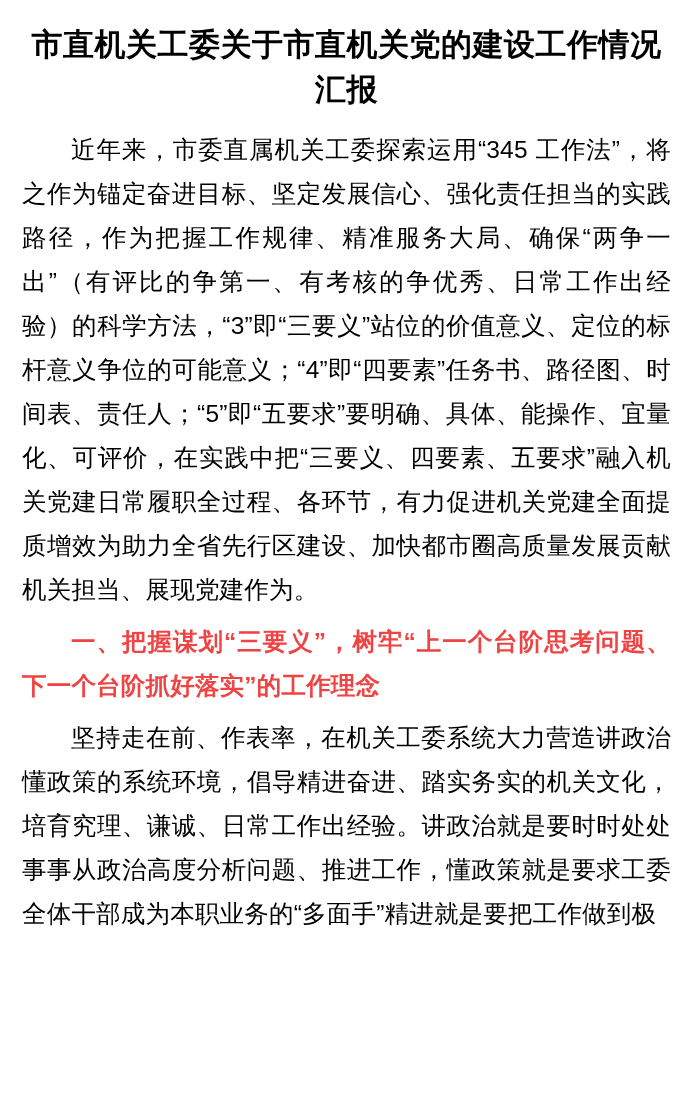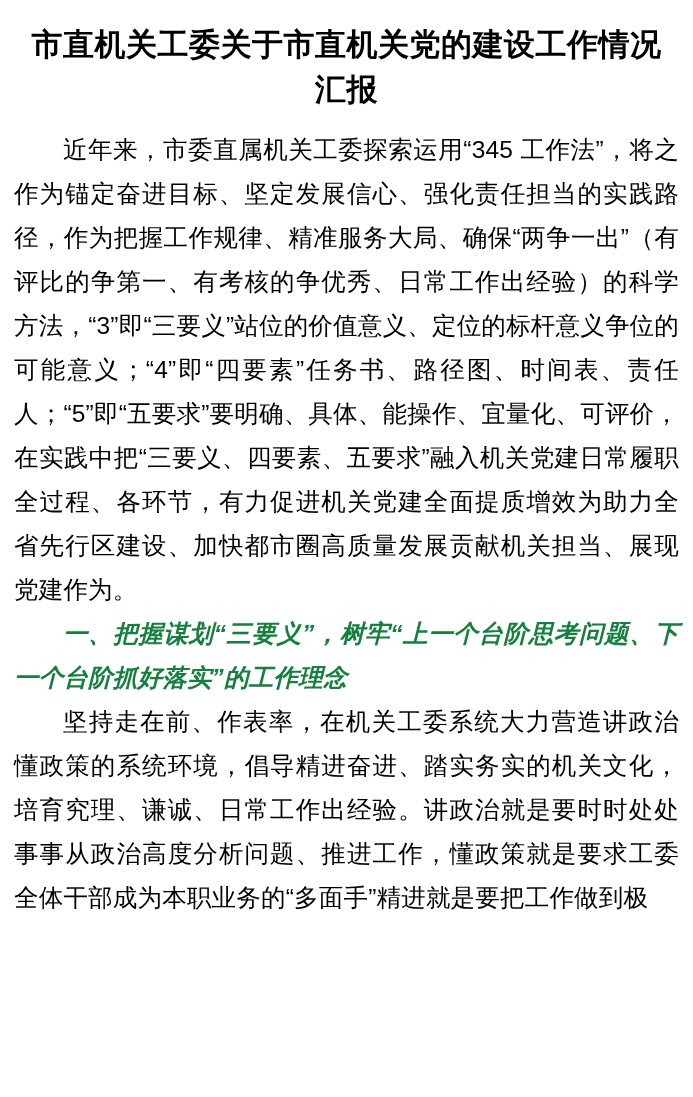--- a/index.html
+++ b/index.html
@@ -30,29 +30,28 @@
     letter-spacing: 0.5px;
     margin: 0 0 16px 0;
     padding: 0 4px;
     color: #000;
   }
   .para {
     font-size: 24.5px;
     line-height: 44px;
     text-align: justify;
     text-justify: inter-ideograph;
-    margin: 0;
+    margin: 8px;
     padding: 0;
     text-indent: 2em;
     letter-spacing: 0.2px;
   }
   .para.heading {
-    color: #15803d;
+    color: #ef4444;
     font-weight: bold;
-    font-style: italic;
   }
   .para + .para {
     margin-top: 0px;
   }
 </style>
 </head>
 <body>
 
 <div class="page">
 

